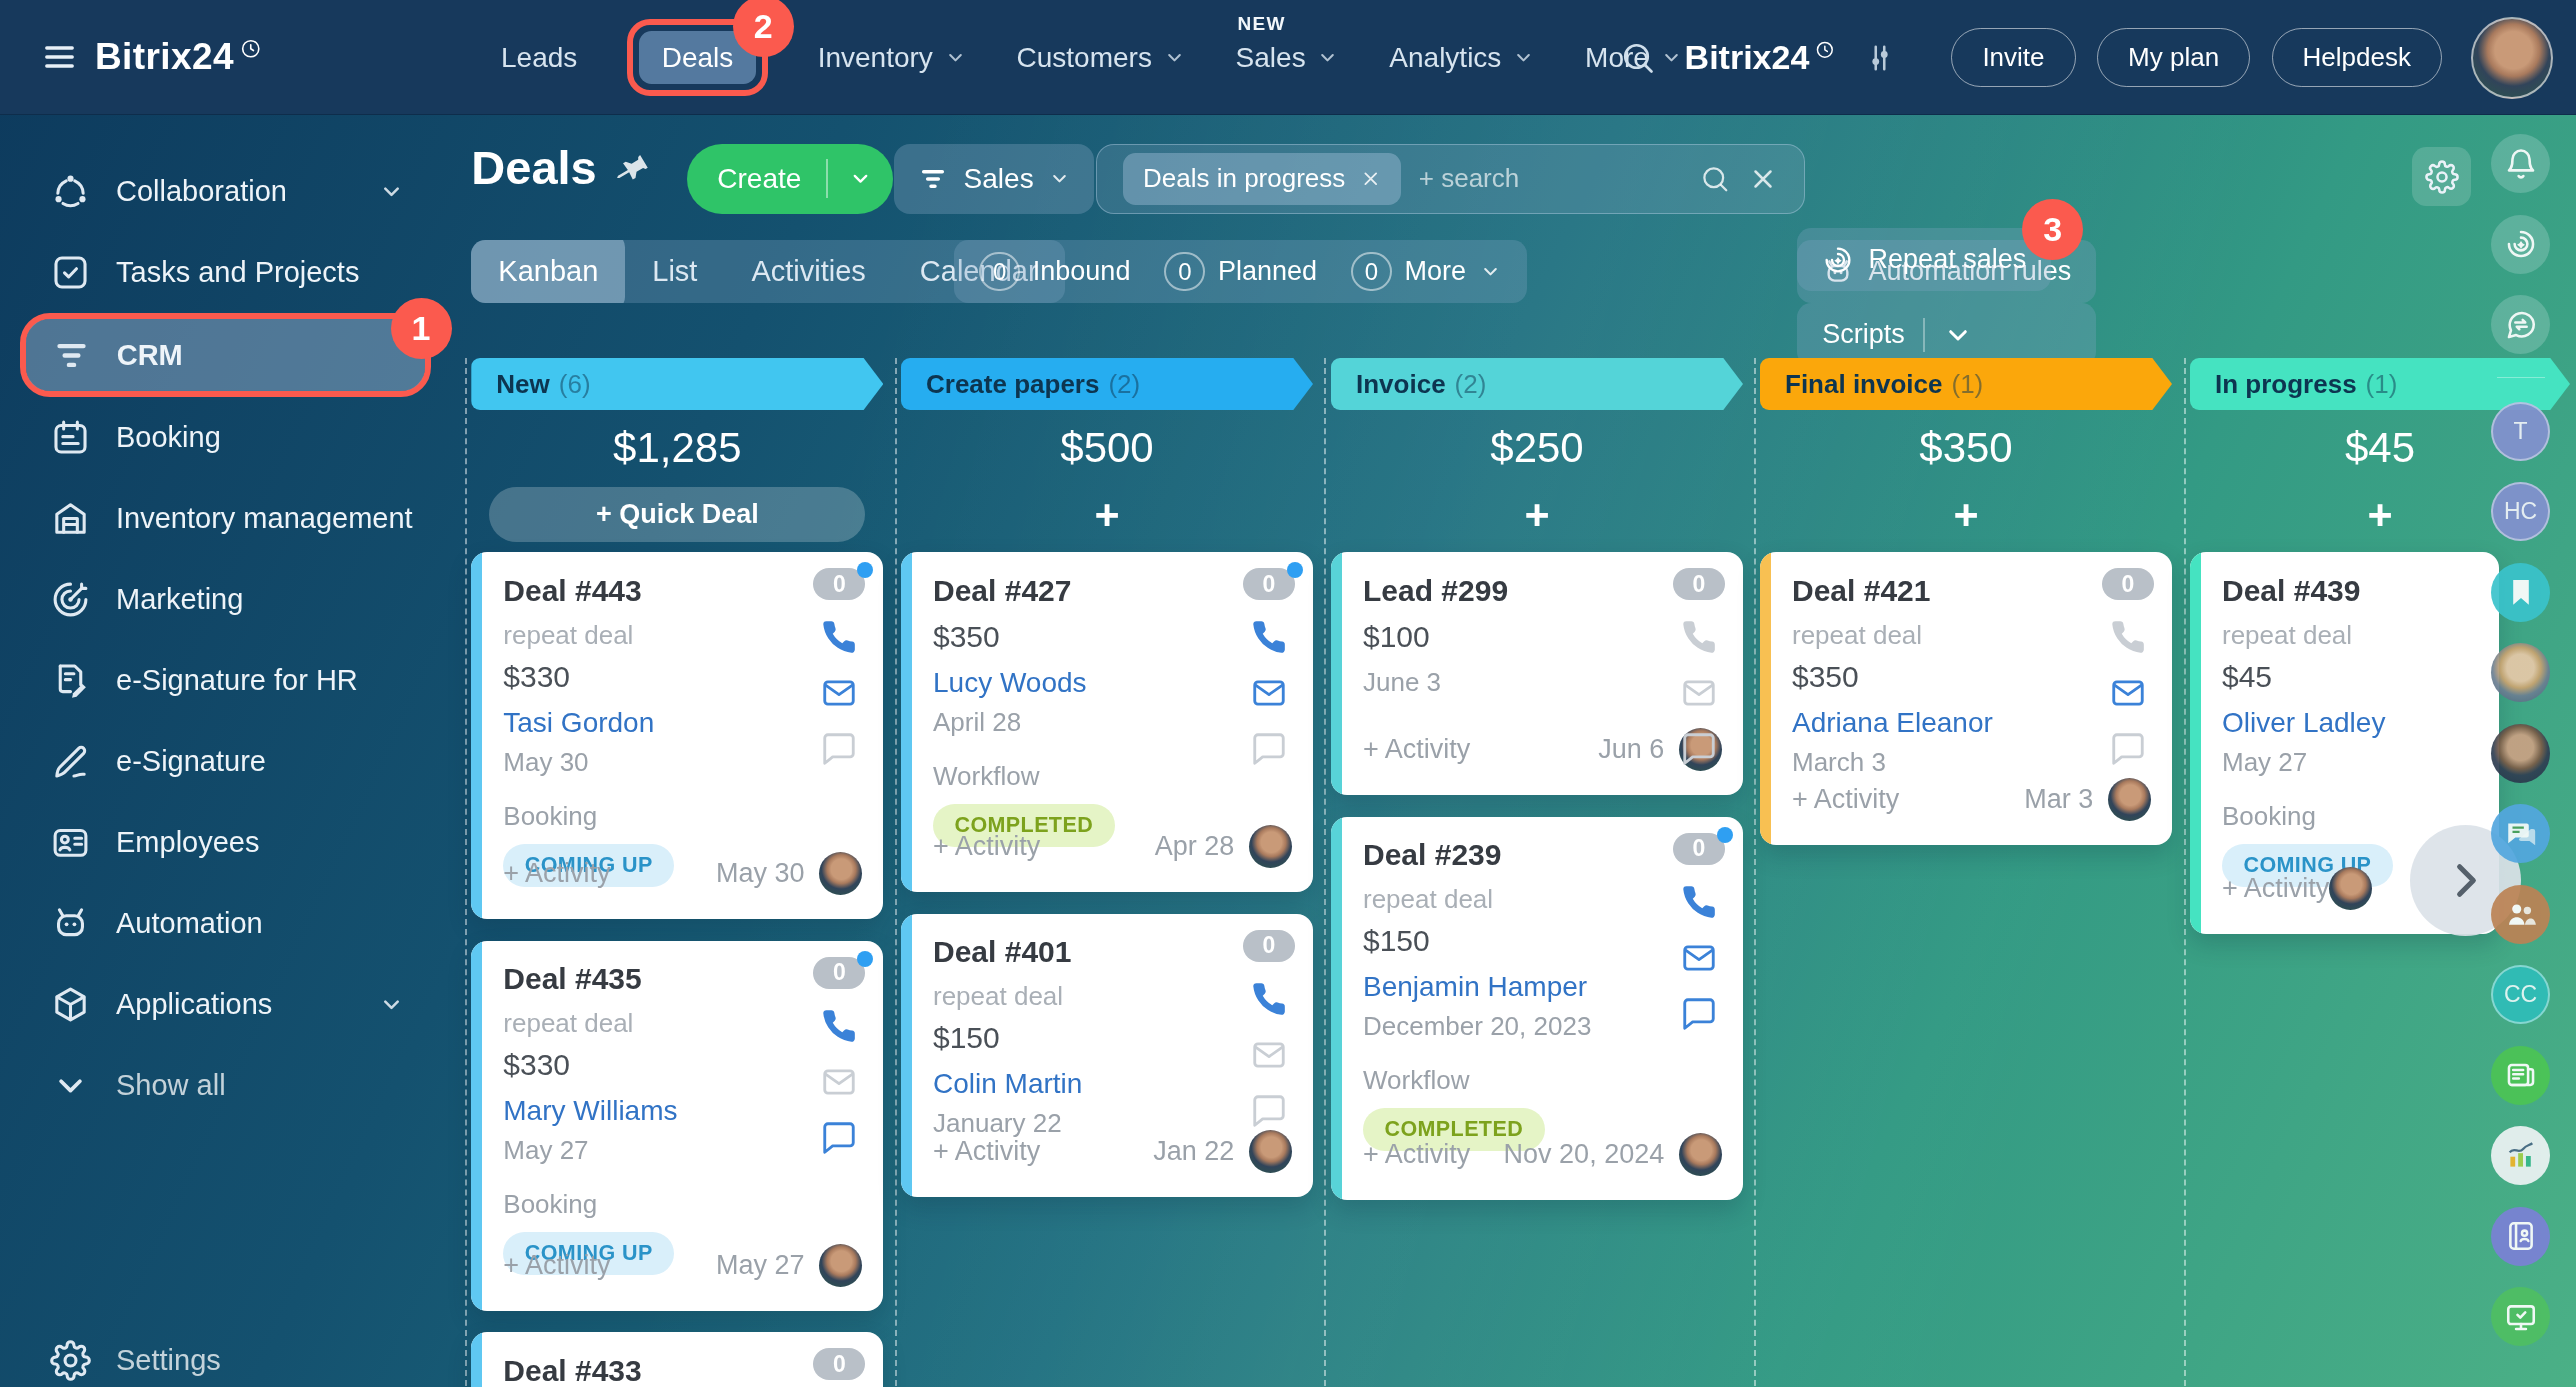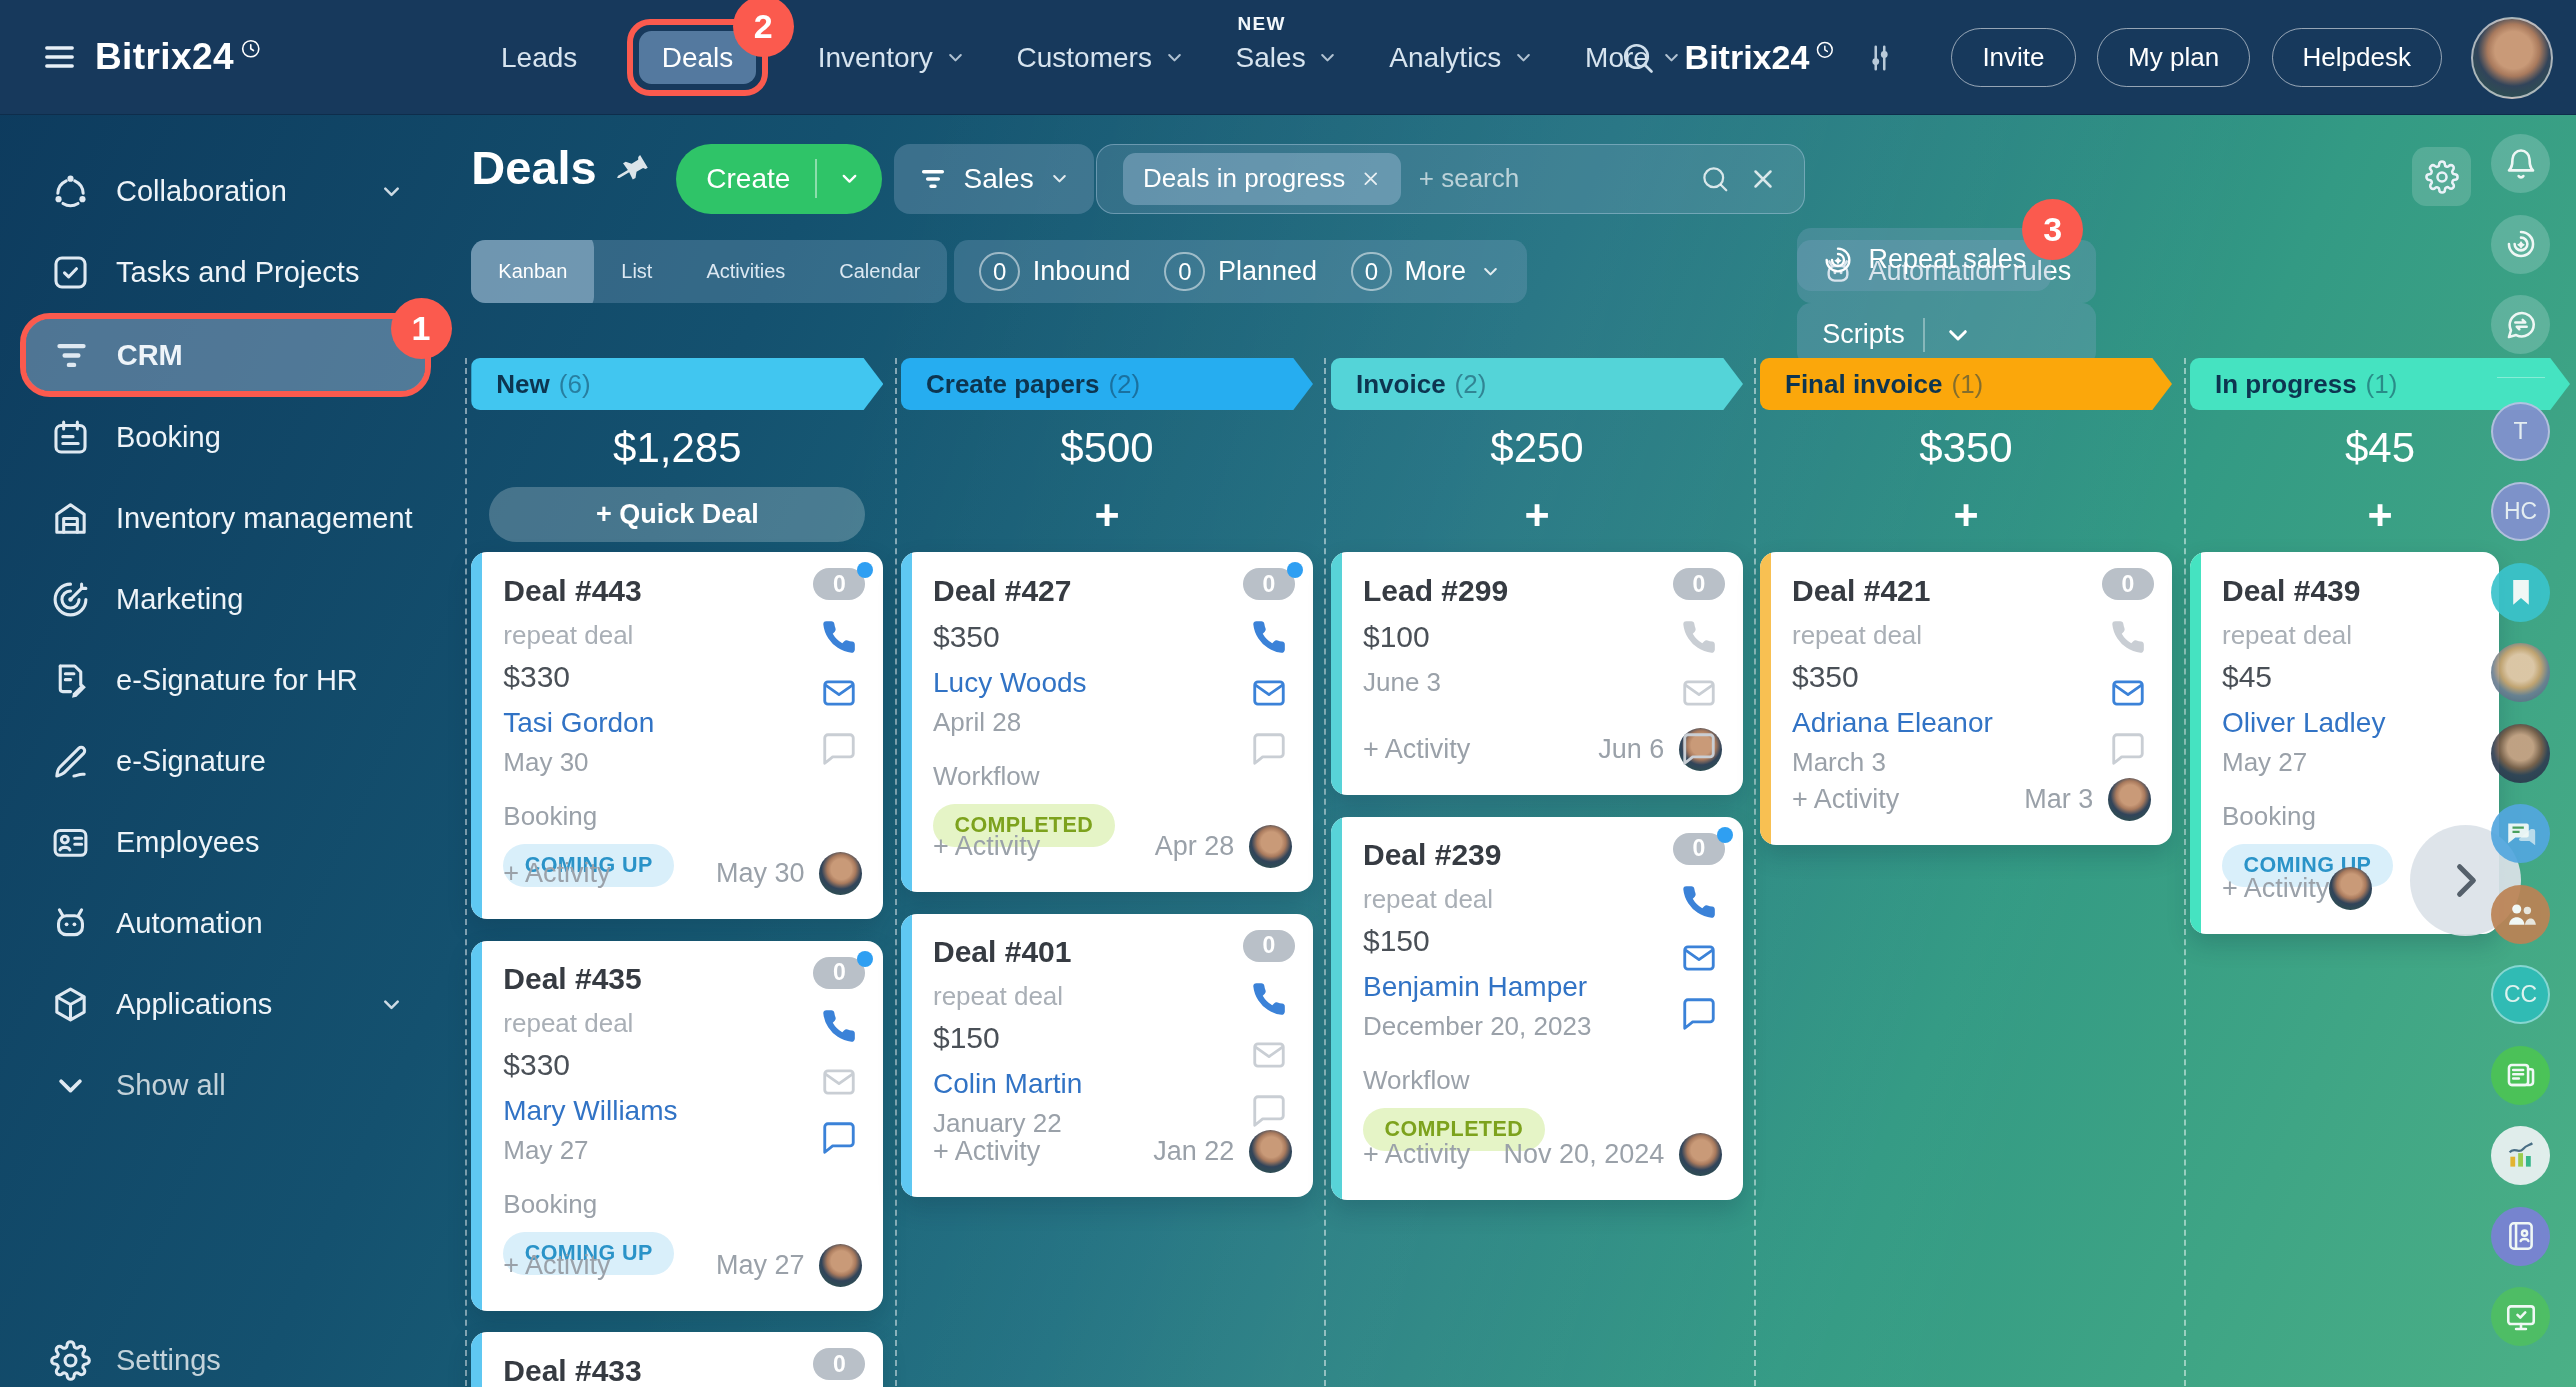--- a/index.html
+++ b/index.html
@@ -59,41 +59,41 @@
   .side-wrap .side-item { height:72px; padding-left:25px; background:rgba(133,163,192,0.55); border-radius:23px; font-weight:bold; }
   .side-wrap .annot-badge { top:-21.5px; right:-27px; }
   #settings-item { position:absolute; left:0; top:1205px; right:0; }
 
   
   #content { position:absolute; left:465px; top:115px; right:0; bottom:0; }
   #page-head { position:absolute; left:6.3px; top:19.7px; right:0; height:81px; }
   #page-title-row { position:absolute; left:0; top:5.4px; display:flex; align-items:center; gap:18px; color:#fff; }
   #page-title { font-size:47px; font-weight:bold; }
   #pin-btn { width:36px; height:36px; color:rgba(255,255,255,0.85); transform:rotate(14deg); cursor:pointer; }
-  #create-btn { position:absolute; left:205px; top:9px; height:70px; background:#2fc468; border-radius:35px; display:flex; align-items:center; color:#fff; cursor:pointer; }
+  #create-btn { position:absolute; left:216px; top:9px; height:70px; background:#2fc468; border-radius:35px; display:flex; align-items:center; color:#fff; cursor:pointer; }
   #create-btn .lbl { font-size:28px; padding:0 25px 0 30px; }
   #create-btn .vr { width:1.8px; height:39px; background:rgba(255,255,255,0.45); }
   #create-btn .icw { width:25px; height:25px; margin:0 19.7px; }
   #funnel-btn { position:absolute; left:423px; top:9px; height:70px; background:rgba(140,172,200,0.32); border-radius:16px; display:flex; align-items:center; gap:14.3px; padding:0 23px; color:#fff; cursor:pointer; }
   #funnel-btn .f-ic { width:32px; height:32px; }
   #funnel-btn .lbl { font-size:28px; }
   #funnel-btn .icw.chev { width:23px; height:23px; opacity:0.85; }
   #filter-bar { position:absolute; left:625px; top:9px; width:709px; height:70px; background:rgba(140,172,200,0.22); border:1.8px solid rgba(190,215,235,0.4); border-radius:18px; display:flex; align-items:center; padding:0 26px; cursor:text; }
   #filter-chip { background:rgba(170,198,222,0.4); border-radius:12.5px; display:flex; align-items:center; gap:14.3px; padding:10.7px 19.7px; color:#fff; font-size:26px; cursor:pointer; }
   #filter-chip .icw { width:21.5px; height:21.5px; opacity:0.85; }
   #filter-placeholder { margin-left:18px; color:rgba(255,255,255,0.65); font-size:26px; }
   #filter-icons { margin-left:auto; display:flex; align-items:center; gap:18px; color:rgba(255,255,255,0.8); }
   #filter-icons .icw { width:30px; height:30px; cursor:pointer; }
   #board-gear { position:absolute; left:1941px; top:12.5px; width:59px; height:59px; border-radius:14.3px; background:rgba(255,255,255,0.16); color:#eaf2f8; display:flex; align-items:center; justify-content:center; cursor:pointer; }
   #board-gear .icw { width:34px; height:34px; }
 
   
   #toolbar { position:absolute; left:6.3px; top:125px; right:0; height:63px; color:#fff; }
   #views { position:absolute; left:0; top:0; height:63px; display:flex; align-items:center; background:rgba(130,165,195,0.30); border-radius:14.3px; overflow:hidden; }
-  .view-item { height:78px; display:flex; align-items:center; padding:0 27px; font-size:20px; color:#dce8f2; cursor:pointer; }
+  .view-item { height:78px; display:flex; align-items:center; padding:0 27px; font-size:29px; color:#dce8f2; cursor:pointer; }
   .view-item.active { background:rgba(196,219,238,0.42); color:#fff; border-radius:14.3px; }
   #counters { position:absolute; left:483px; top:0; height:63px; display:flex; align-items:center; gap:34px; background:rgba(130,165,195,0.30); border-radius:14.3px; padding:0 25px; }
   .cnt-group { display:flex; align-items:center; gap:12.5px; cursor:pointer; }
   .cnt-pill { min-width:41px; height:39px; border:2.7px solid rgba(255,255,255,0.5); border-radius:19.7px; display:flex; align-items:center; justify-content:center; font-size:24px; padding:0 9px; }
   .cnt-label { font-size:27px; }
   .cnt-group .icw { width:23px; height:23px; opacity:0.85; }
   #tb-right { position:absolute; left:1326px; top:0; height:63px; }
   .tb-btn { height:63px; background:rgba(130,165,195,0.30); border-radius:14.3px; display:flex; align-items:center; gap:14.3px; padding:0 25px; font-size:27px; color:#fff; cursor:pointer; white-space:nowrap; }
   .tb-btn .icw { width:32px; height:32px; }
   .tb-btn .vr { width:1.8px; height:34px; background:rgba(255,255,255,0.35); margin:0 3.6px; }

